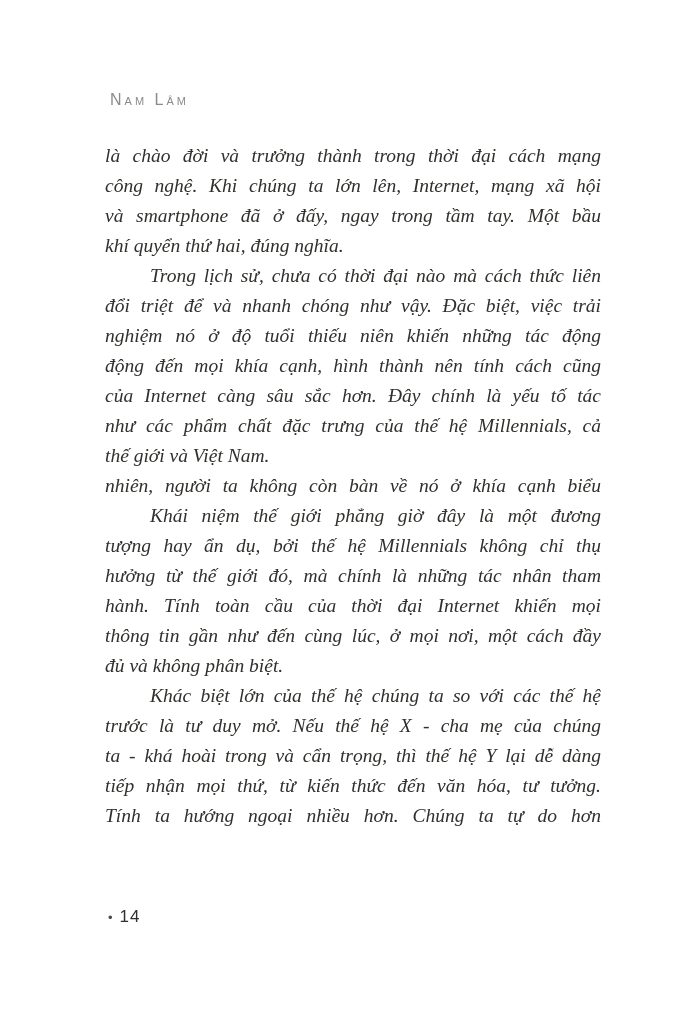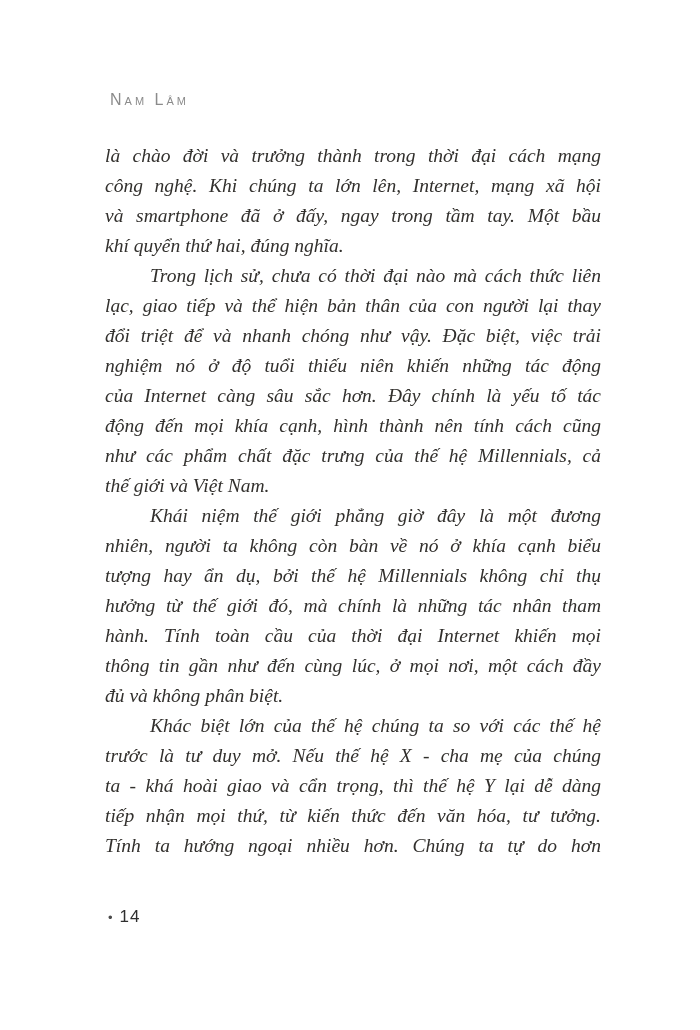--- a/index.html
+++ b/index.html
@@ -80,41 +80,40 @@
 
   <div class="body-text">
       <div class="paragraph">
         <div class="line">là chào đời và trưởng thành trong thời đại cách mạng</div>
         <div class="line">công nghệ. Khi chúng ta lớn lên, Internet, mạng xã hội</div>
         <div class="line">và smartphone đã ở đấy, ngay trong tầm tay. Một bầu</div>
         <div class="line end">khí quyển thứ hai, đúng nghĩa.</div>
       </div>
       <div class="paragraph">
         <div class="line indent">Trong lịch sử, chưa có thời đại nào mà cách thức liên</div>
-        <div class="line">lạc, giao tiếp và thể hiện bản thân của con người lại thay</div>
         <div class="line">đổi triệt để và nhanh chóng như vậy. Đặc biệt, việc trải</div>
         <div class="line">nghiệm nó ở độ tuổi thiếu niên khiến những tác động</div>
+        <div class="line">động đến mọi khía cạnh, hình thành nên tính cách cũng</div>
         <div class="line">của Internet càng sâu sắc hơn. Đây chính là yếu tố tác</div>
-        <div class="line">động đến mọi khía cạnh, hình thành nên tính cách cũng</div>
         <div class="line">như các phẩm chất đặc trưng của thế hệ Millennials, cả</div>
         <div class="line end">thế giới và Việt Nam.</div>
       </div>
       <div class="paragraph">
+        <div class="line">nhiên, người ta không còn bàn về nó ở khía cạnh biểu</div>
         <div class="line indent">Khái niệm thế giới phẳng giờ đây là một đương</div>
-        <div class="line">nhiên, người ta không còn bàn về nó ở khía cạnh biểu</div>
         <div class="line">tượng hay ẩn dụ, bởi thế hệ Millennials không chỉ thụ</div>
         <div class="line">hưởng từ thế giới đó, mà chính là những tác nhân tham</div>
         <div class="line">hành. Tính toàn cầu của thời đại Internet khiến mọi</div>
         <div class="line">thông tin gần như đến cùng lúc, ở mọi nơi, một cách đầy</div>
         <div class="line end">đủ và không phân biệt.</div>
       </div>
       <div class="paragraph">
         <div class="line indent">Khác biệt lớn của thế hệ chúng ta so với các thế hệ</div>
         <div class="line">trước là tư duy mở. Nếu thế hệ X - cha mẹ của chúng</div>
-        <div class="line">ta - khá hoài giao và cẩn trọng, thì thế hệ Y lại dễ dàng</div>
+        <div class="line">ta - khá hoài trong và cẩn trọng, thì thế hệ Y lại dễ dàng</div>
         <div class="line">tiếp nhận mọi thứ, từ kiến thức đến văn hóa, tư tưởng.</div>
         <div class="line">Tính ta hướng ngoại nhiều hơn. Chúng ta tự do hơn</div>
       </div>
     </div>
 
   <div class="footer">
     <span class="bullet">•</span>
     <span class="num">14</span>
   </div>
 </div>

